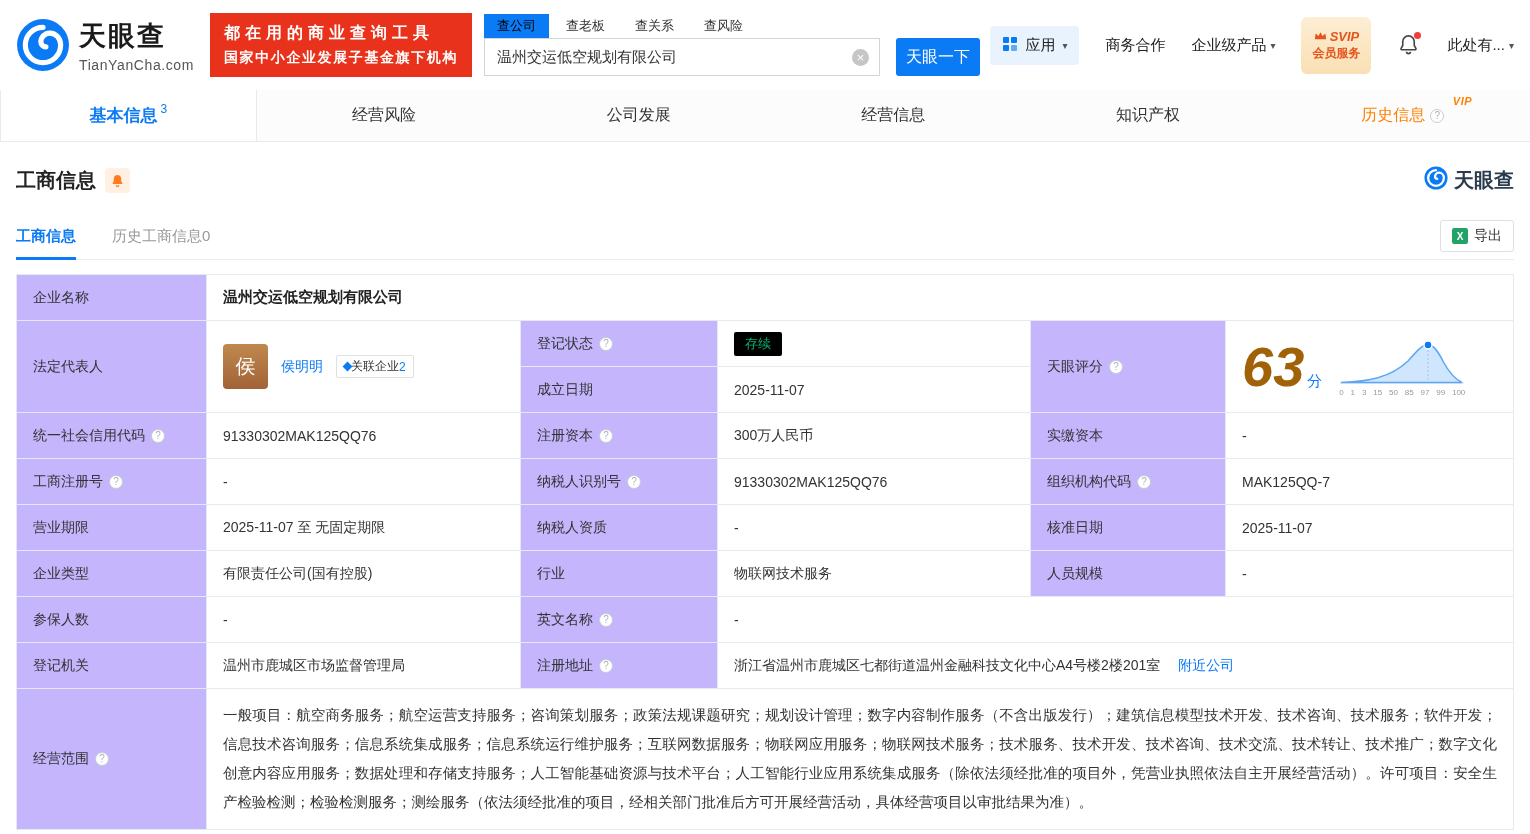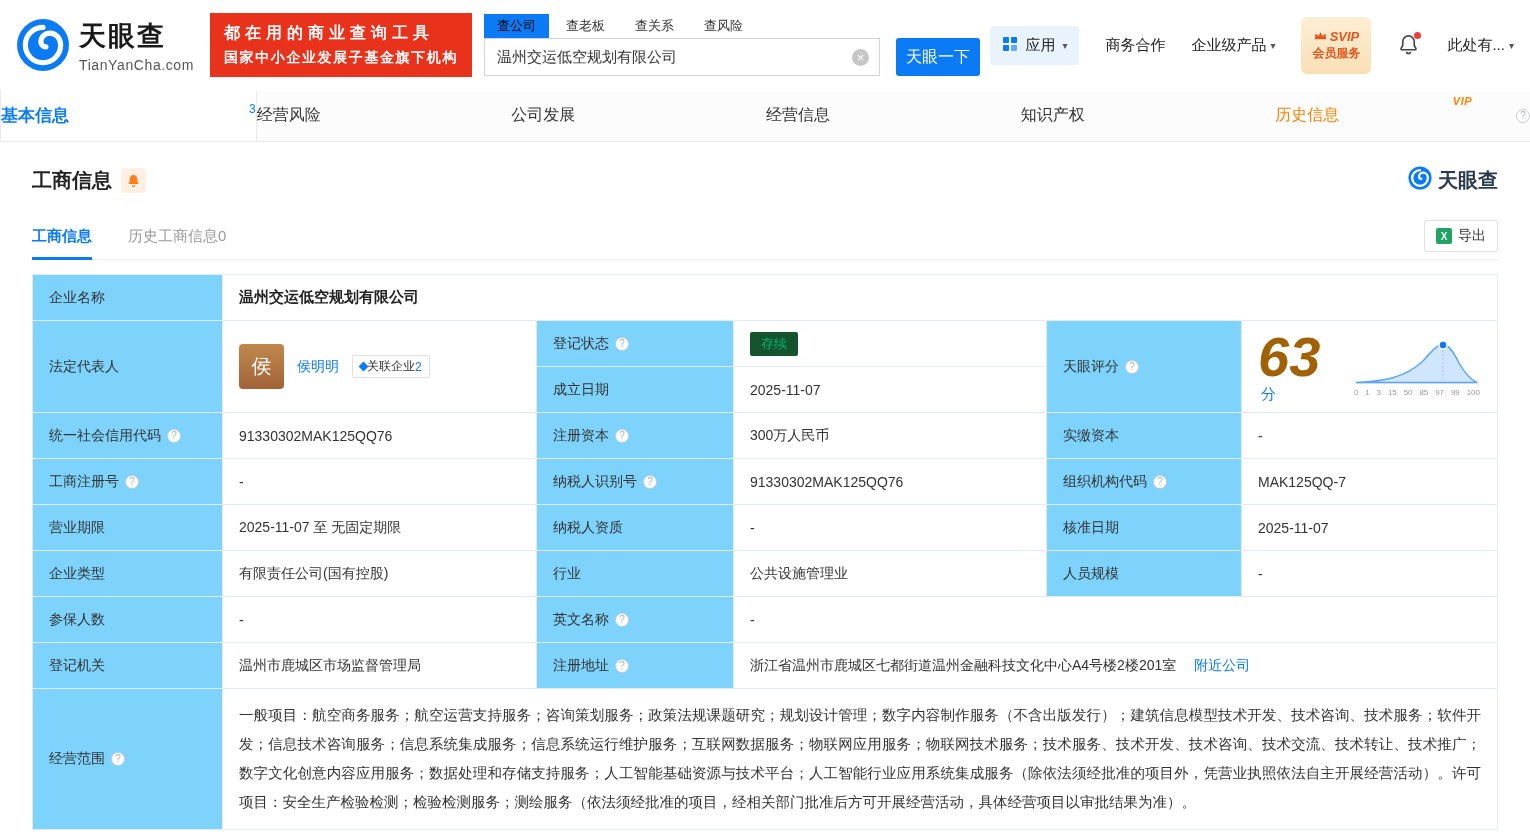--- a/index.html
+++ b/index.html
@@ -29,51 +29,51 @@
   .menu-link { font-size: 15px; color: #222; cursor: pointer; display: flex; align-items: center; gap: 4px; white-space: nowrap; }
   .caret { font-size: 10px; color: #555; }
   .svip { background: linear-gradient(180deg, #fdeed4, #fadfb4); border-radius: 6px; padding: 12px 11px; text-align: center; cursor: pointer; }
   .svip-l1 { display: flex; align-items: center; justify-content: center; gap: 3px; font-size: 13px; font-weight: 700; color: #e4541d; font-style: italic; }
   .svip-l2 { font-size: 12px; font-weight: 700; color: #e4541d; margin-top: 1px; }
   .bell-wrap { position: relative; cursor: pointer; width: 24px; height: 24px; }
   .bell-dot { position: absolute; top: -1px; right: 0; width: 7px; height: 7px; background: #f23c3c; border-radius: 50%; }
 
   
   .main-tabs { display: flex; height: 52px; background: #fcfcfc; border-bottom: 1px solid #eaeaea; }
-  .mtab { flex: 1; display: flex; align-items: center; justify-content: space-between; font-size: 16px; color: #333; cursor: pointer; position: relative; }
+  .mtab { flex: 1; display: flex; align-items: center; justify-content: center; font-size: 16px; color: #333; cursor: pointer; position: relative; }
   .mtab.active { background: #fff; border-left: 1px solid #eaeaea; border-right: 1px solid #eaeaea; color: #0a7af5; font-weight: 700; font-size: 17px; }
   .mtab sup { font-size: 12px; margin-left: 3px; position: relative; top: -7px; font-weight: 400; }
   .mtab.history { color: #ff8000; }
   .vip-flag { position: absolute; top: 5px; right: 58px; font-size: 11px; font-style: italic; font-weight: 700; color: #ff8000; letter-spacing: 0.5px; }
 
   
-  .content { padding: 0 32px; }
+  .content { padding: 0 16px; }
   .sec-head { display: flex; align-items: center; margin-top: 24px; }
   .sec-title { font-size: 20px; font-weight: 700; color: #222; }
   .sec-bell { width: 25px; height: 25px; border-radius: 4px; background: #fff0e3; display: flex; align-items: center; justify-content: center; margin-left: 9px; cursor: pointer; }
   .brand { margin-left: auto; display: flex; align-items: center; gap: 6px; }
   .brand-swirl { width: 24px; height: 24px; }
   .brand-name { font-size: 20px; font-weight: 700; color: #2a3b4d; }
 
   .sub-tabs { display: flex; align-items: flex-end; gap: 36px; border-bottom: 1px solid #e9edf2; margin-top: 26px; position: relative; }
   .sub-tab { font-size: 15px; color: #999; padding-bottom: 13px; cursor: pointer; position: relative; white-space: nowrap; }
   .sub-tab.active { color: #0a7af5; font-weight: 700; }
   .sub-tab.active::after { content: ""; position: absolute; left: 0; right: 0; bottom: -1px; height: 3px; background: #0a7af5; }
   .export-btn { margin-left: auto; margin-bottom: 7px; display: flex; align-items: center; gap: 6px; border: 1px solid #dcdfe3; border-radius: 3px; padding: 6px 11px; font-size: 14px; color: #333; cursor: pointer; background: #fff; }
   .excel-ic { width: 16px; height: 16px; background: #21a366; color: #fff; font-size: 10px; font-weight: 700; display: flex; align-items: center; justify-content: center; border-radius: 2px; }
 
   
   table.info { width: 100%; border-collapse: collapse; margin-top: 14px; table-layout: fixed; }
   .info td { border: 1px solid #e4eaf1; font-size: 14px; padding: 8px 16px; vertical-align: middle; color: #333; height: 46px; }
-  td.lbl { background: #7dd3fc; }
+  td.lbl { background: #c4b5fd; }
   .lbl-inner { display: flex; align-items: center; gap: 6px; }
   .help { display: inline-flex; width: 14px; height: 14px; border: 1px solid #c6ccd3; border-radius: 50%; color: #a9b0b8; font-size: 10px; line-height: 1; align-items: center; justify-content: center; flex: none; cursor: pointer; background: #fff; }
   .company-name { font-weight: 700; font-size: 15px; color: #222; }
   .link { color: #0a7af5; cursor: pointer; }
-  .status-badge { display: inline-block; background: #14532d; color: #00b16d; font-size: 13px; padding: 3px 11px; border-radius: 2px; }
+  .status-badge { display: inline-block; background: #000000; color: #00b16d; font-size: 13px; padding: 3px 11px; border-radius: 2px; }
 
   .rep { display: flex; align-items: center; gap: 13px; }
   .rep-avatar { width: 45px; height: 45px; border-radius: 4px; background: linear-gradient(180deg, #c0884e, #a26337); color: #fff; font-size: 20px; display: flex; align-items: center; justify-content: center; flex: none; cursor: pointer; }
   .rep-name { color: #0a7af5; font-size: 14px; cursor: pointer; }
   .rel-badge { display: inline-flex; align-items: center; border: 1px solid #e0e0e0; border-radius: 2px; padding: 2px 7px; font-size: 12px; color: #333; cursor: pointer; background: #fff; }
   .rel-diamond { width: 7px; height: 7px; background: #0a7af5; transform: rotate(45deg); display: inline-block; }
   .rel-count { color: #0a7af5; }
 
   .score-flex { display: flex; align-items: center; gap: 16px; }
   .score-num { font-size: 56px; font-weight: 700; font-style: italic; color: #a16207; line-height: 1; }
@@ -388,21 +388,21 @@
           <span class="lbl-inner">
               <span>企业类型</span>
             </span>
         </td>
         <td>有限责任公司(国有控股)</td>
         <td class="lbl">
           <span class="lbl-inner">
               <span>行业</span>
             </span>
         </td>
-        <td>公共设施管理业</td>
+        <td>物联网技术服务</td>
         <td class="lbl">
           <span class="lbl-inner">
               <span>人员规模</span>
             </span>
         </td>
         <td>-</td>
       </tr>
 
       <tr>
         <td class="lbl">

